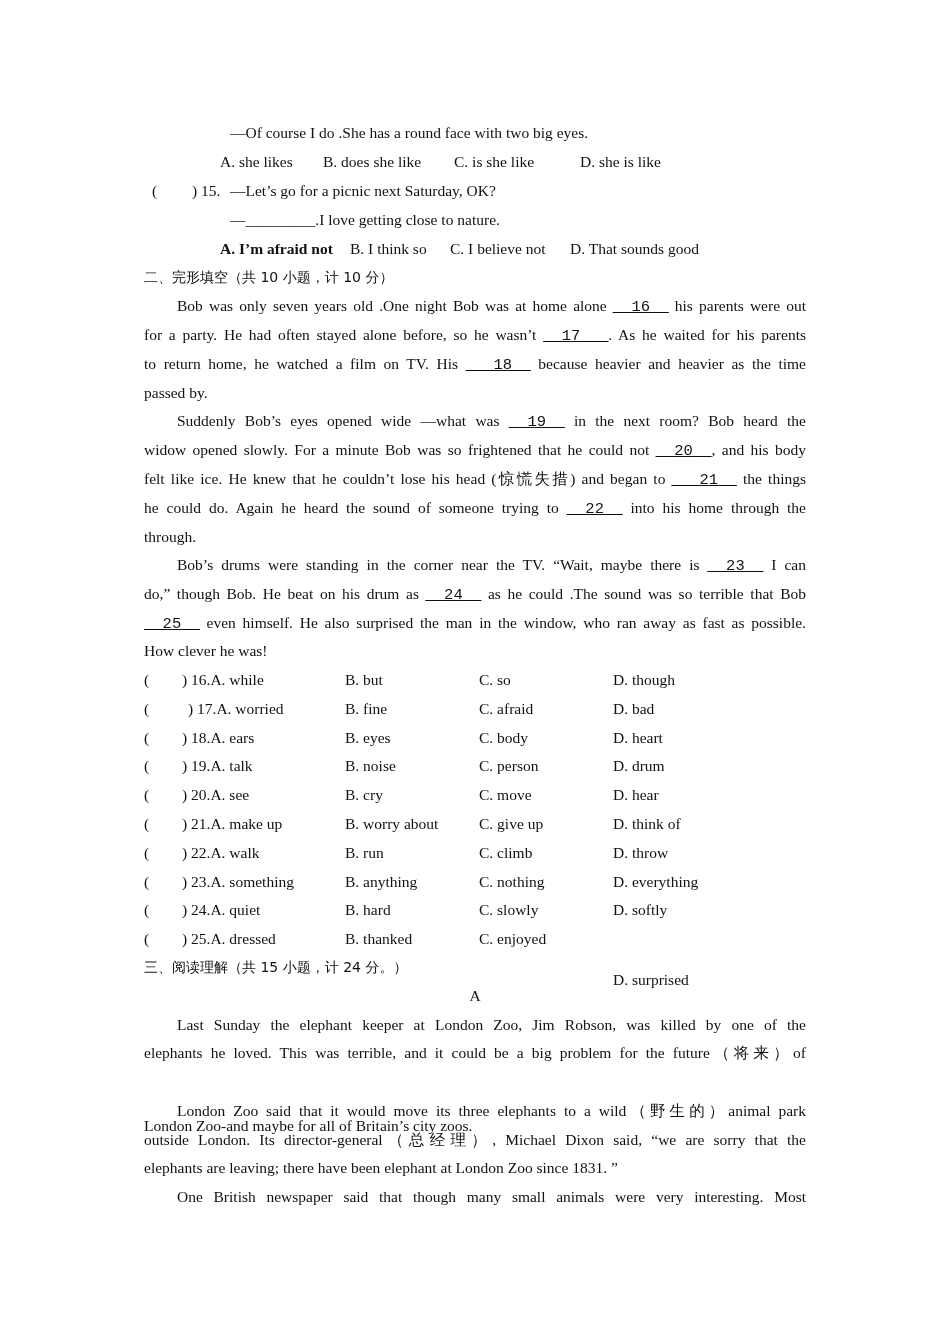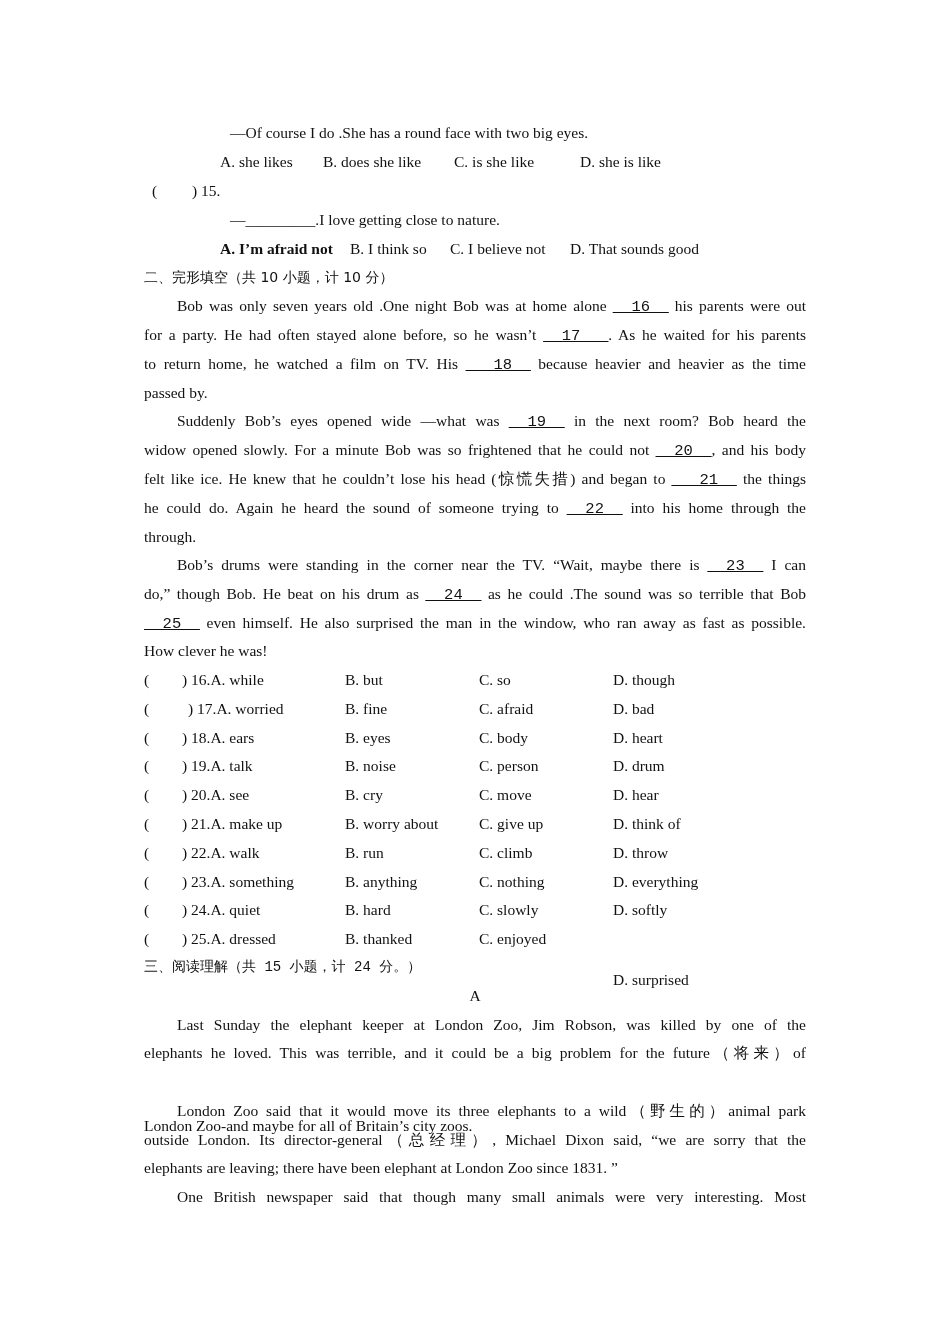--- a/index.html
+++ b/index.html
@@ -23,20 +23,21 @@
 <div class="opt-row" style="top:152px;">
   <span style="left:76px;">A. she likes</span>
   <span style="left:179px;">B. does she like</span>
   <span style="left:310px;">C. is she like</span>
   <span style="left:436px;">D. she is like</span>
 </div>
 
 <div class="opt-row" style="top:181px;">
   <span style="left:8px;">(</span>
   <span style="left:48px;">) 15.</span>
+  <span style="left:86px;">—Let’s go for a picnic next Saturday, OK?</span>
 </div>
 <div class="line" style="top:210px;left:230px;">—_________.I love getting close to nature.</div>
 <div class="opt-row" style="top:239px;">
   <span style="left:76px;font-weight:bold;">A. I’m afraid not</span>
   <span style="left:206px;">B. I think so</span>
   <span style="left:306px;">C. I believe not</span>
   <span style="left:426px;">D. That sounds good</span>
 </div>
 
 <div class="line cjk" style="top:267px;">二、完形填空（共 10 小题，计 10 分）</div>
@@ -123,21 +124,21 @@
     </div>
     <div class="opt-row" style="top: 929.2px;">
       <span style="left: 0px;">(</span>
       <span style="left: 38px;">) 25.A. dressed</span>
       <span style="left: 201px;">B. thanked</span>
       <span style="left: 335px;">C. enjoyed</span>
       <span style="left: 469px; margin-top: 41px;">D. surprised</span>
     </div>
   </div>
 
-<div class="line cjk" style="top:957px;font-family:Liberation Mono, monospace;">三、阅读理解（共 15 小题，计 24 分。）</div>
+<div class="line cjk" style="top:957px;">三、阅读理解（共 15 小题，计 24 分。）</div>
 <div class="line center" style="top:986px;">A</div>
 <div id="passage3">
     <div class="line just" style="top: 1015px; text-indent: 33px;">Last Sunday the elephant keeper at London Zoo, Jim Robson, was killed by one of the</div>
     <div class="line just" style="top: 1043px;">elephants he loved. This was terrible, and it could be a big problem for the future（将来）of</div>
     <div class="line" style="top: 1072px; margin-top: 44px;">London Zoo-and maybe for all of Britain’s city zoos.</div>
     <div class="line just" style="top: 1101px; text-indent: 33px; font-family: Liberation Serif, serif;">London Zoo said that it would move its three elephants to a wild（野生的）animal park</div>
     <div class="line just" style="top: 1130px;">outside London. Its director-general（总经理）, Michael Dixon said, “we are sorry that the</div>
     <div class="line" style="top: 1158px;">elephants are leaving; there have been elephant at London Zoo since 1831. ”</div>
     <div class="line just" style="top: 1187px; text-indent: 33px;">One British newspaper said that though many small animals were very interesting. Most</div>
   </div>

